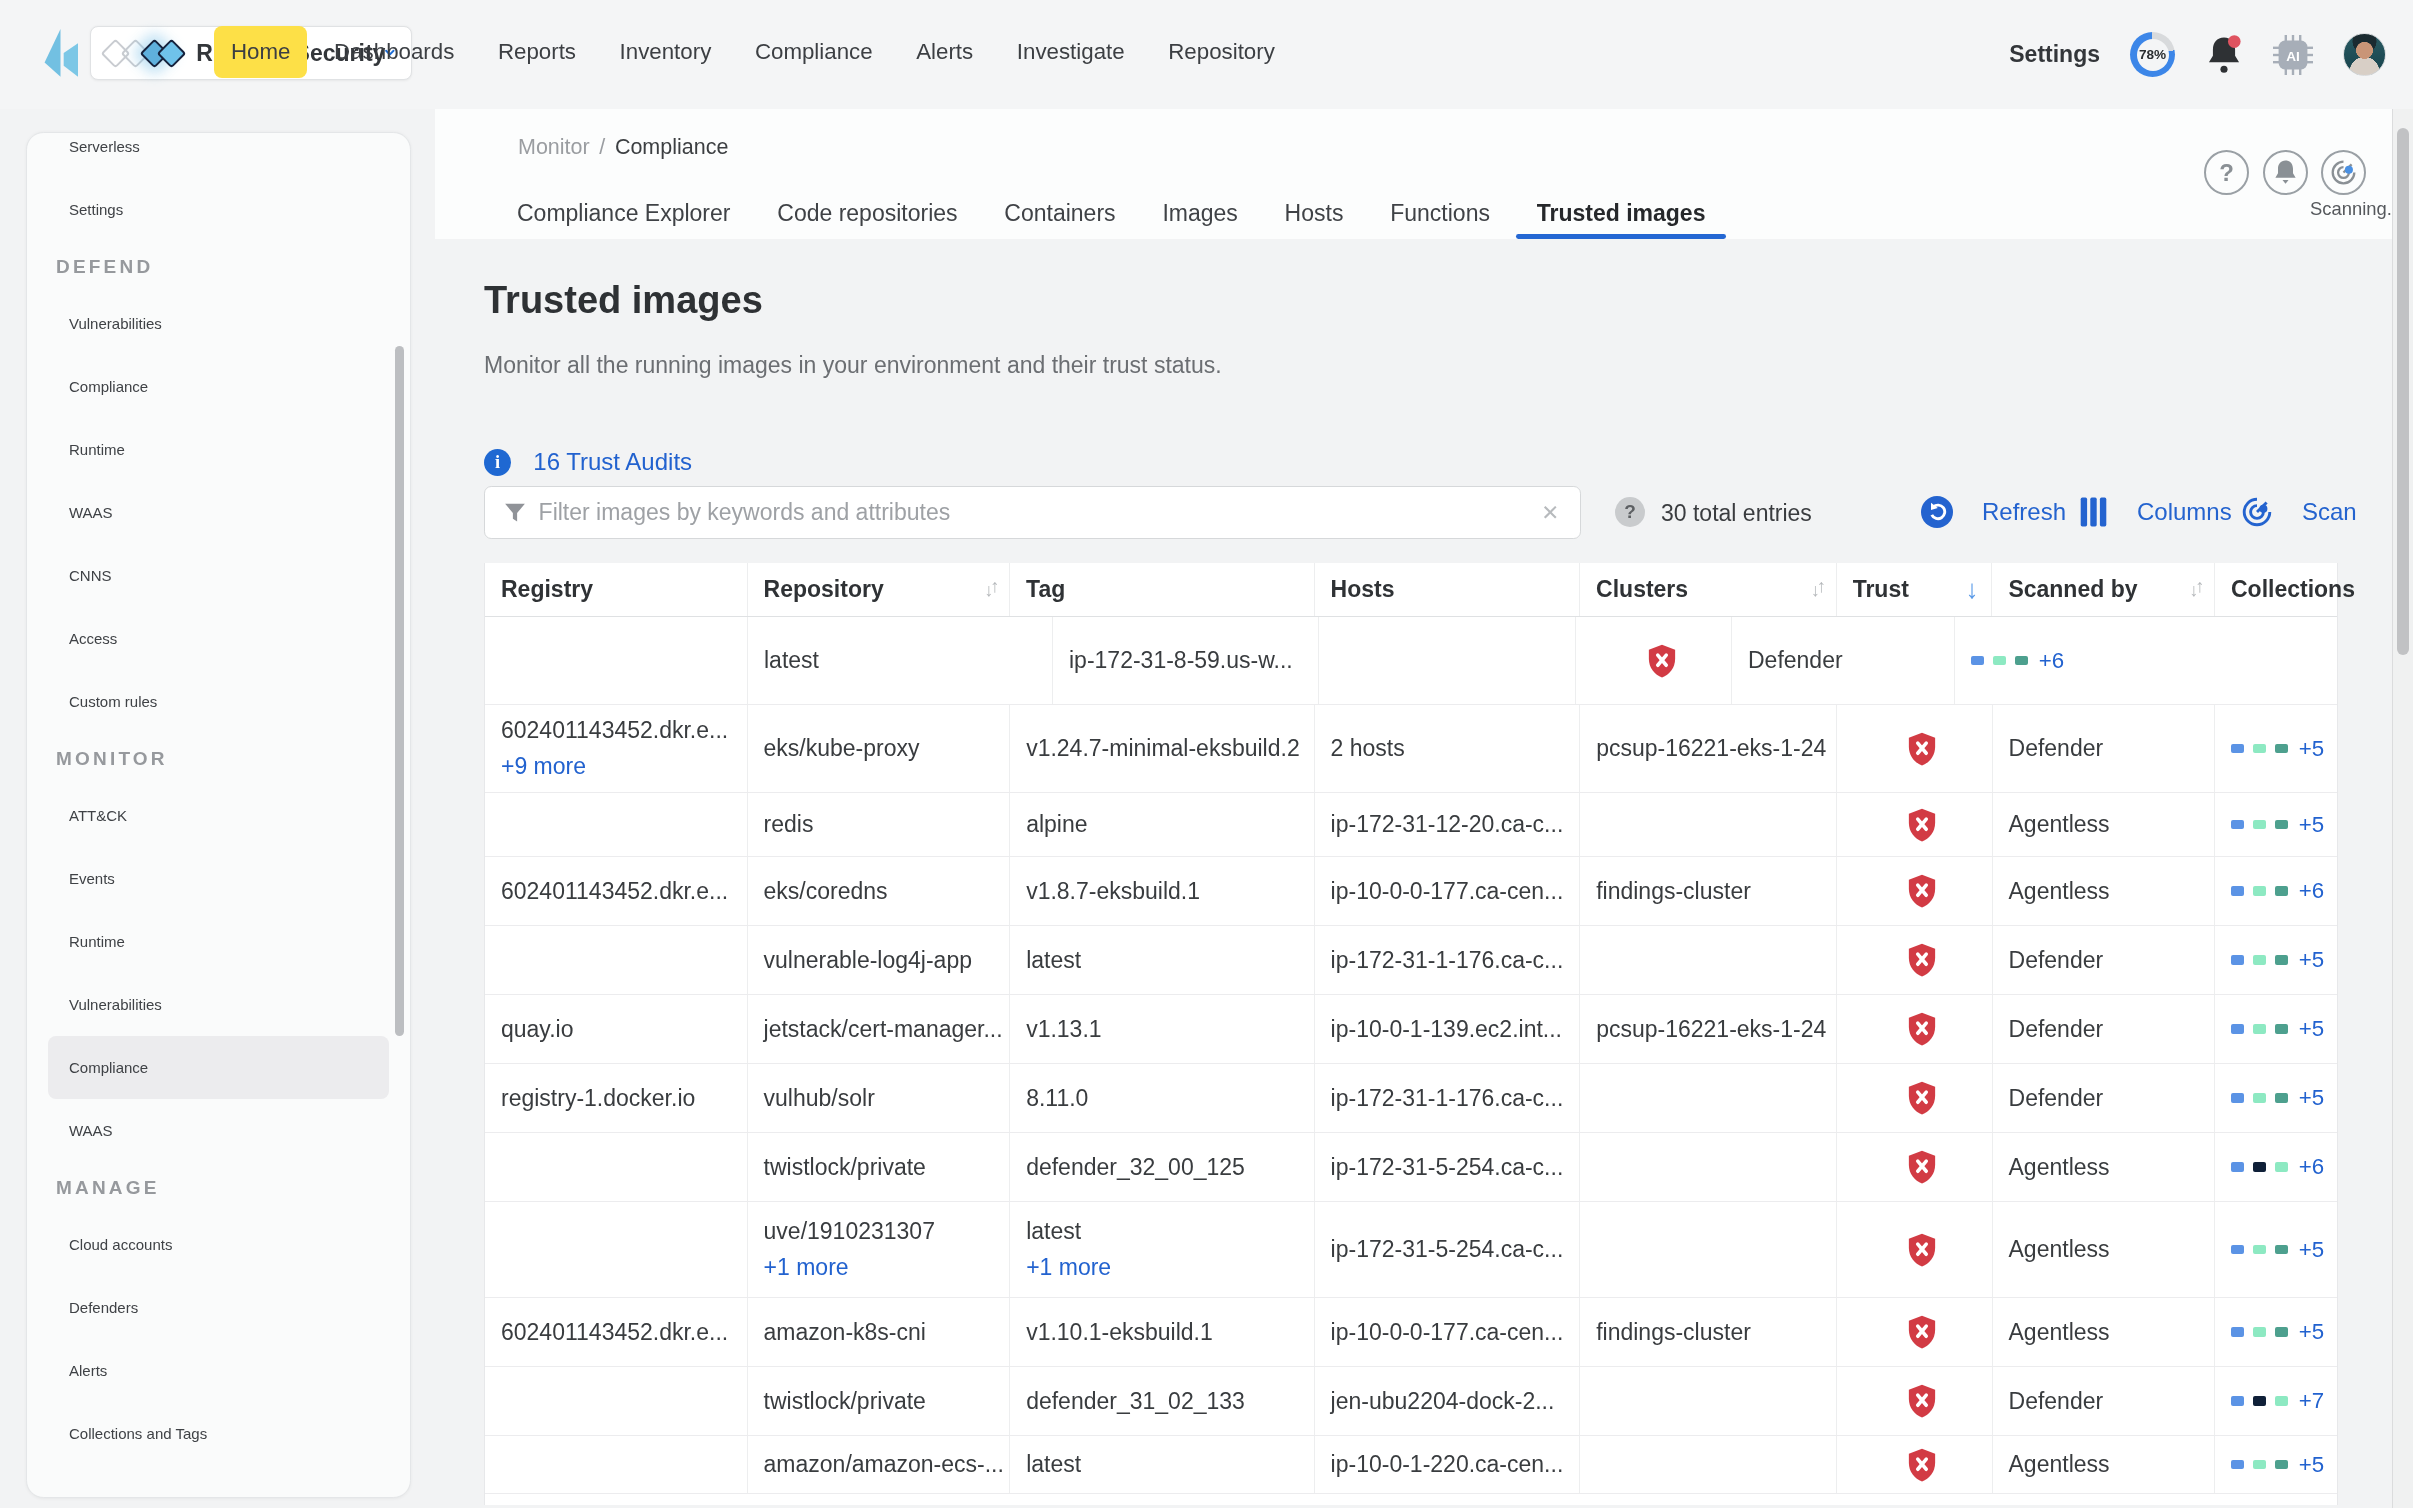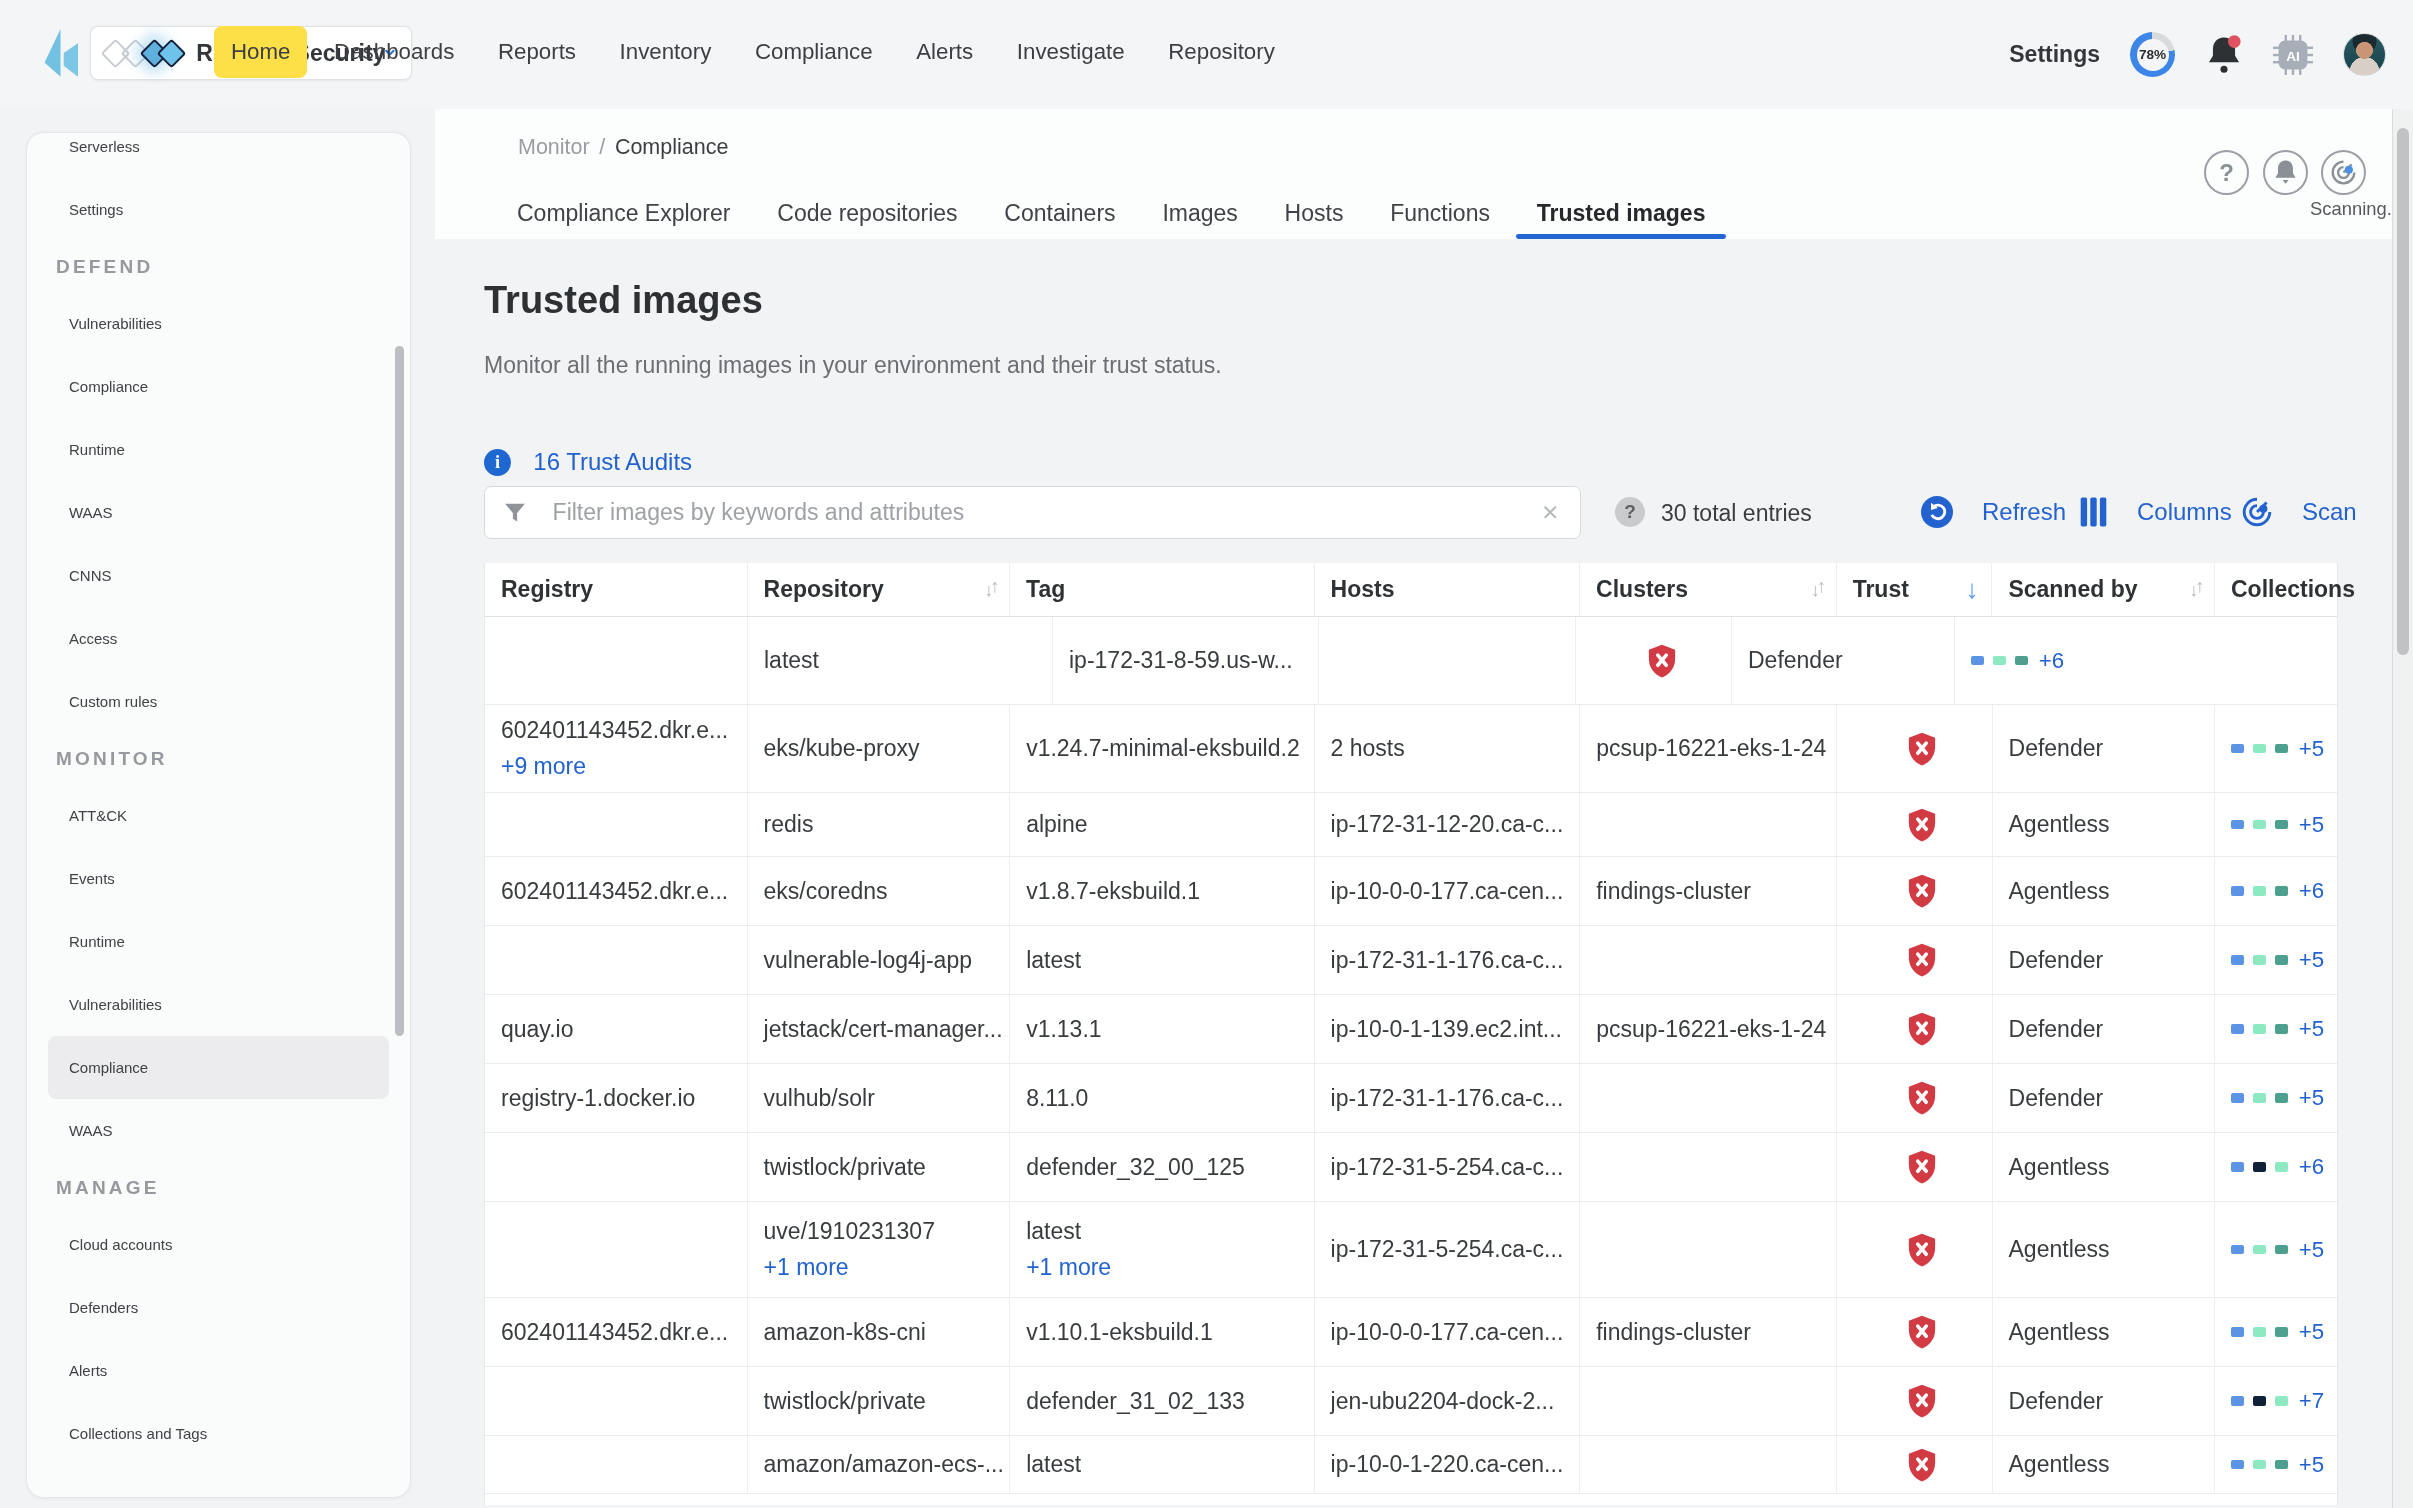--- a/index.html
+++ b/index.html
@@ -59,21 +59,21 @@
   
   .content { position:absolute; left:435px; top:239px; width:1958px; height:1269px; background:#f2f3f4; }
   .page-title { position:absolute; left:49px; top:40px; font-size:38px; font-weight:700; color:#2e3134; }
   .page-subtitle { position:absolute; left:49px; top:113px; font-size:23px; color:#6b6e72; }
   .audit-row { position:absolute; left:49px; top:209px; display:flex; align-items:center; gap:22.3px; }
   .info-icon { width:27px; height:27px; border-radius:50%; background:#1f68d2; color:#fff; font-size:18.4px; font-weight:700; display:flex; align-items:center; justify-content:center; font-family:"Liberation Serif", serif; }
   .audit-link { font-size:24px; color:#2262cf; cursor:pointer; }
 
   .toolbar { position:absolute; left:0; top:247px; width:1958px; height:53px; }
   .search { position:absolute; left:49px; top:0; width:1097px; height:53px; background:#fff; border:1.6px solid #d6d8da; border-radius:7.2px; display:flex; align-items:center; padding:0 17.6px; }
-  .search input { border:none; outline:none; flex:1; font-size:23px; color:#3a3d40; font-family:"Liberation Sans", sans-serif; margin-left:26px; background:transparent; }
+  .search input { border:none; outline:none; flex:1; font-size:23px; color:#3a3d40; font-family:"Liberation Sans", sans-serif; margin-left:12px; background:transparent; }
   .search input::placeholder { color:#9ea1a5; }
   .clear-x { font-size:21.5px; color:#b7babd; cursor:pointer; padding:0 3.2px; }
   .help-badge { position:absolute; left:1180px; top:11.2px; width:30px; height:30px; border-radius:50%; background:#c9cbcd; color:#5d6063; font-size:19px; font-weight:700; display:flex; align-items:center; justify-content:center; cursor:pointer; }
   .entries { position:absolute; left:1226px; top:13.6px; font-size:23px; color:#3a3c3f; }
   .action { position:absolute; top:9.6px; display:flex; align-items:center; gap:29px; color:#2463cf; font-size:24px; cursor:pointer; }
   .action.refresh { left:1486px; } .action.columns { left:1644px; } .action.scan { left:1806px; }
 
   
   .table { position:absolute; left:49px; top:324px; width:1854px; background:#fff; border-left:0.8px solid #e7e8ea; border-right:0.8px solid #e7e8ea; }
   .thead { display:flex; height:54px; border-bottom:0.8px solid #dfe1e3; }

